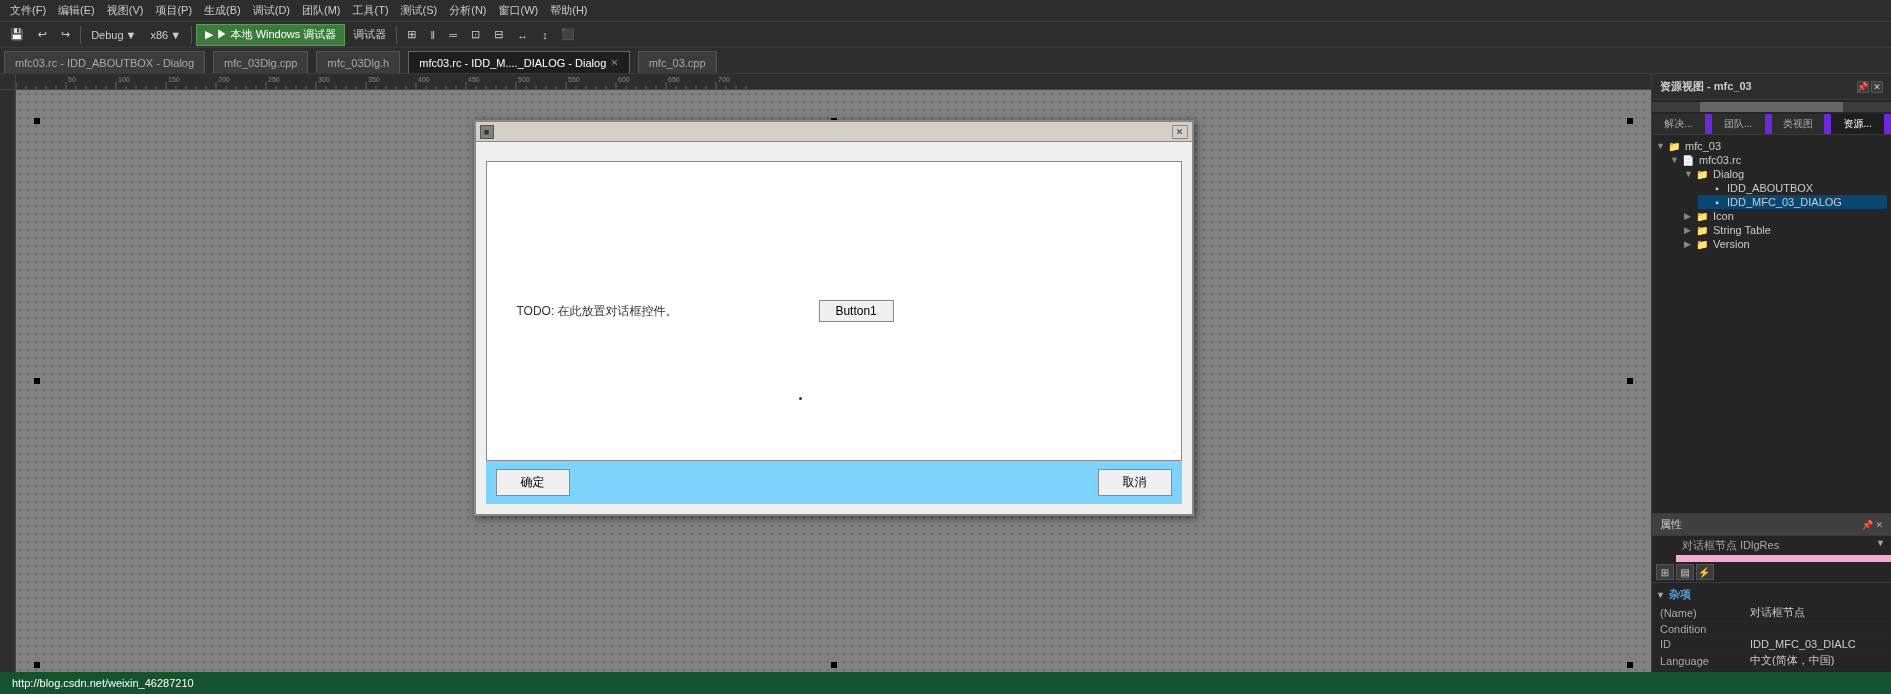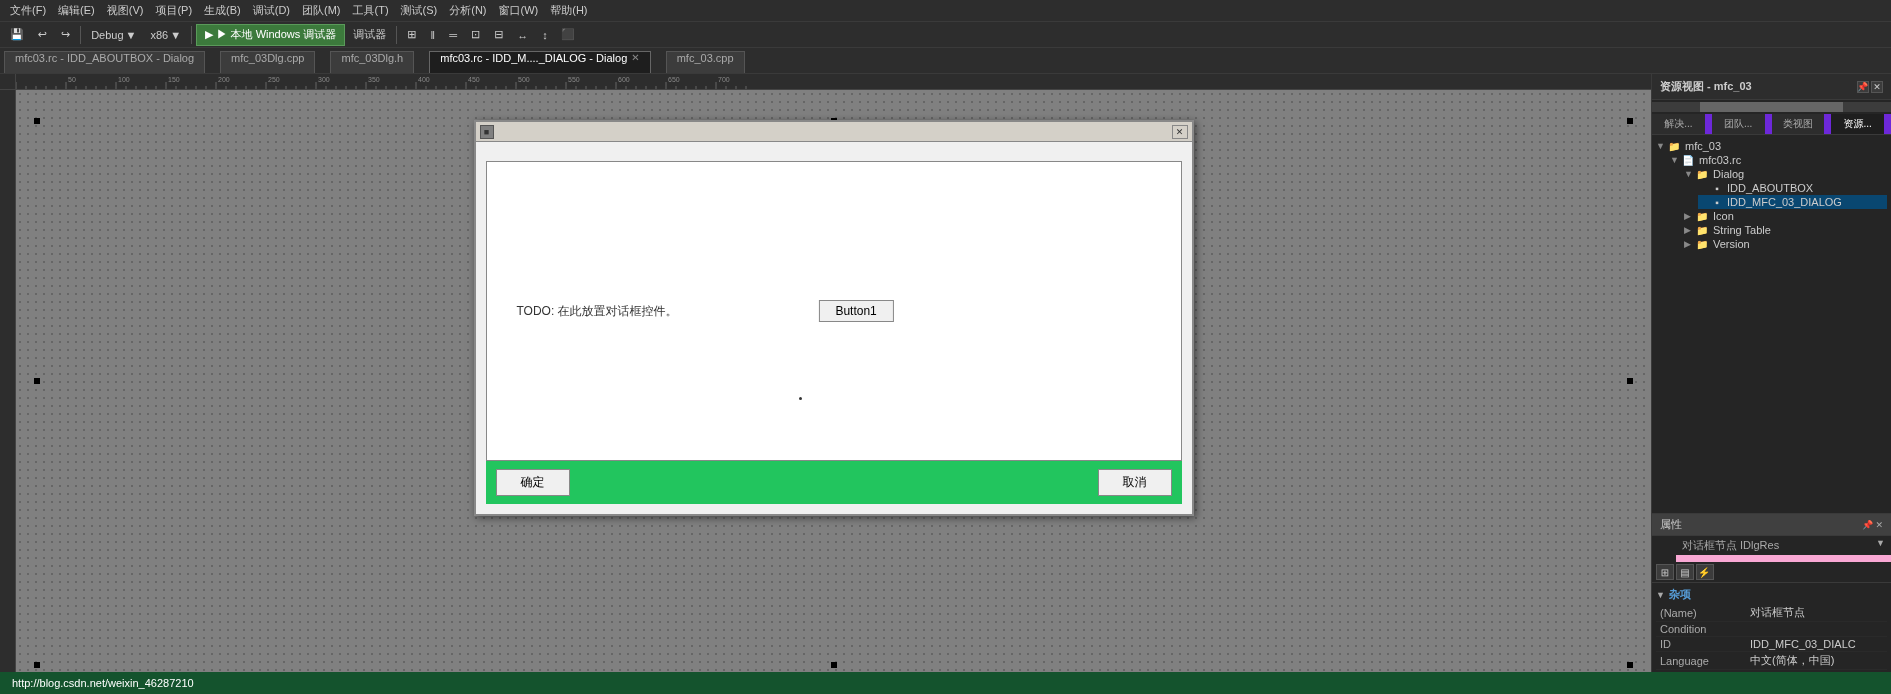--- a/index.html
+++ b/index.html
@@ -82,24 +82,24 @@
     }
     .tab {
       height: 22px;
       padding: 0 10px;
       border: 1px solid #555;
       border-bottom: none;
       background: #3c3c3c;
       color: #aaa;
       font-size: 11px;
       display: flex;
-      align-items: flex-start;
+      align-items: center;
       gap: 4px;
       cursor: pointer;
-      margin-right: 15px;
+      margin-right: 8px;
     }
     .tab.active {
       background: #1e1e1e;
       color: #fff;
       border-color: #666;
     }
     .tab-close {
       font-size: 10px;
       color: #888;
       cursor: pointer;
@@ -231,21 +231,21 @@
       left: 45%;
       width: 3px;
       height: 3px;
       background: #333;
       border-radius: 50%;
     }
     .dialog-footer {
       display: flex;
       justify-content: space-between;
       padding: 8px 10px;
-      background: #22c55e;
+      background: #7dd3fc;
     }
     .dialog-footer-btn {
       background: #f0f0f0;
       border: 1px solid #888;
       padding: 4px 24px;
       font-size: 12px;
       cursor: pointer;
       color: #000;
     }
 

